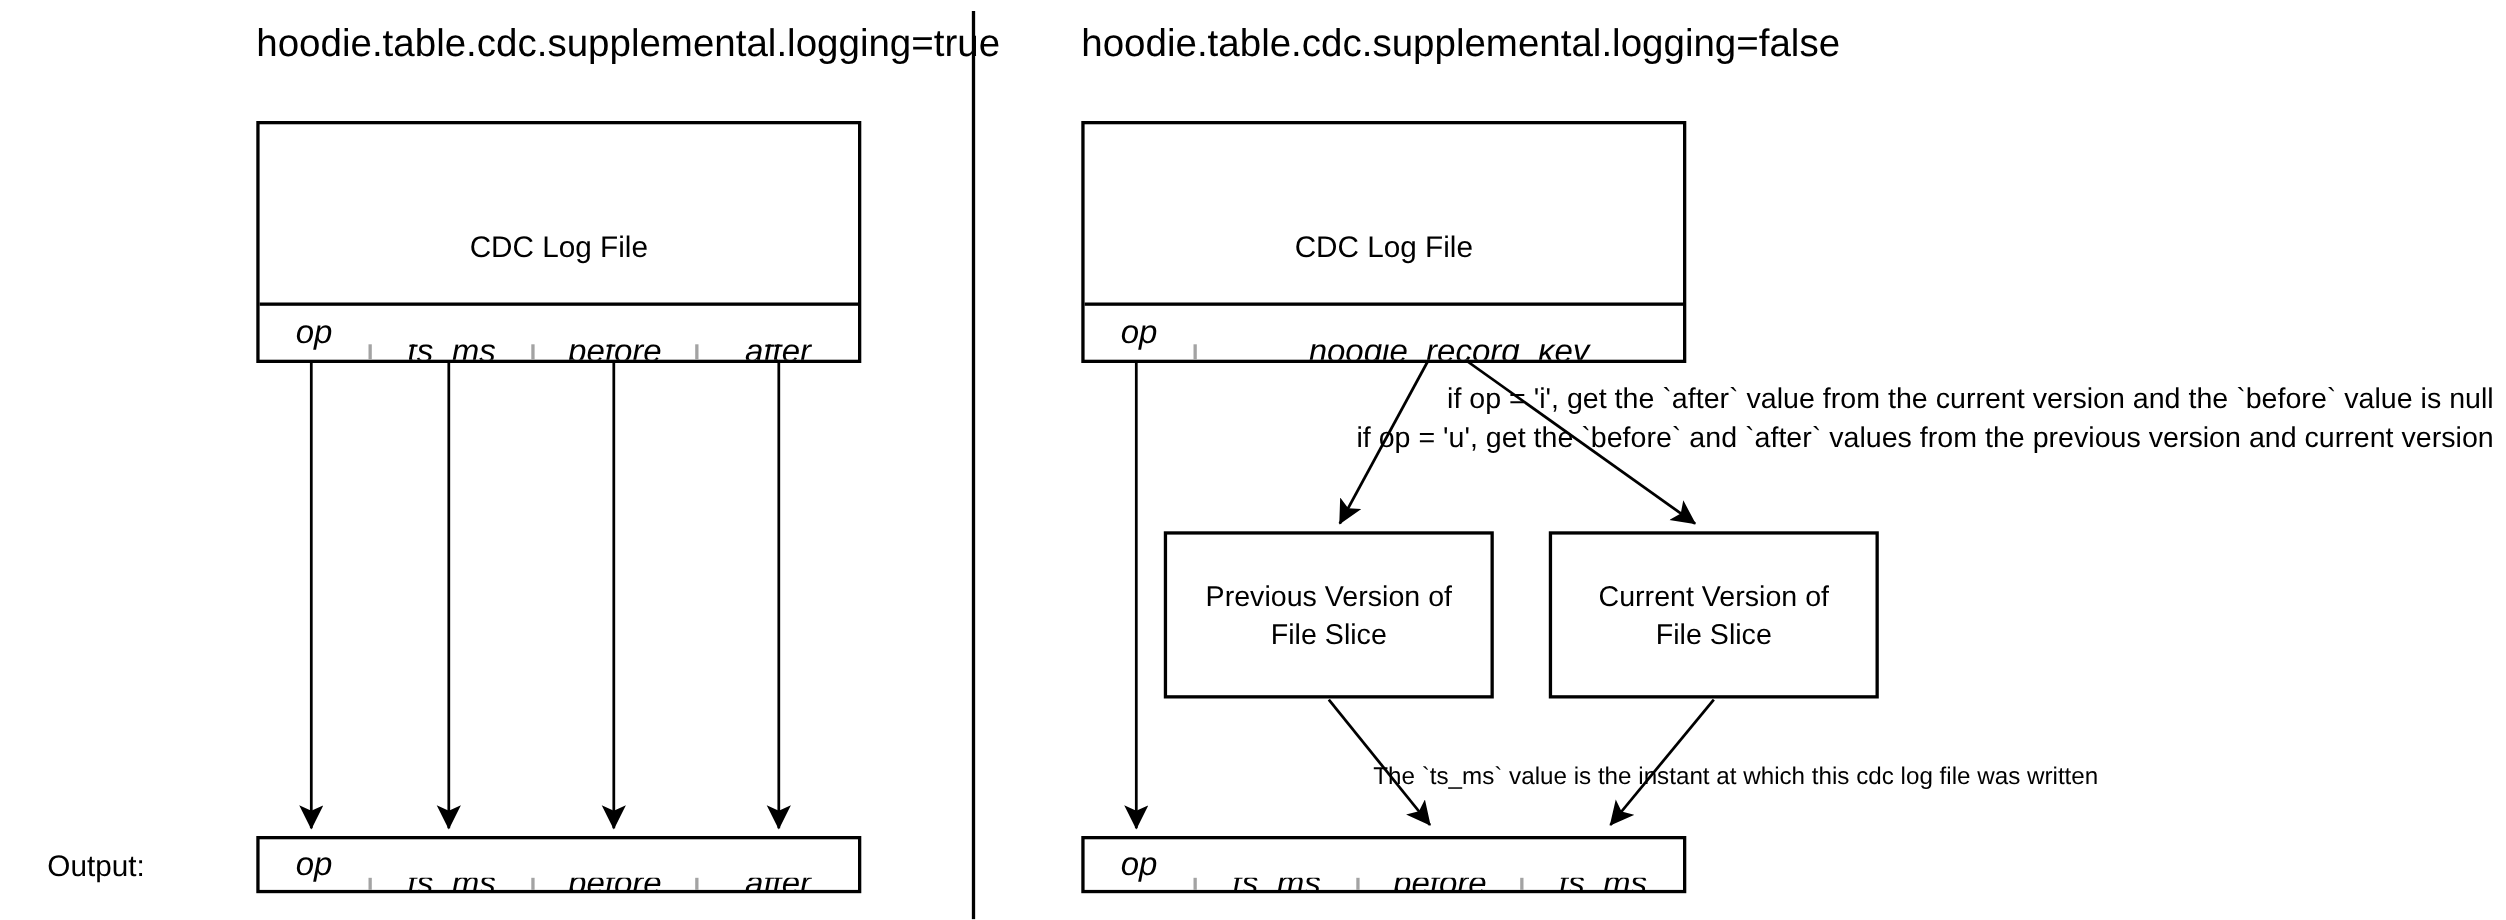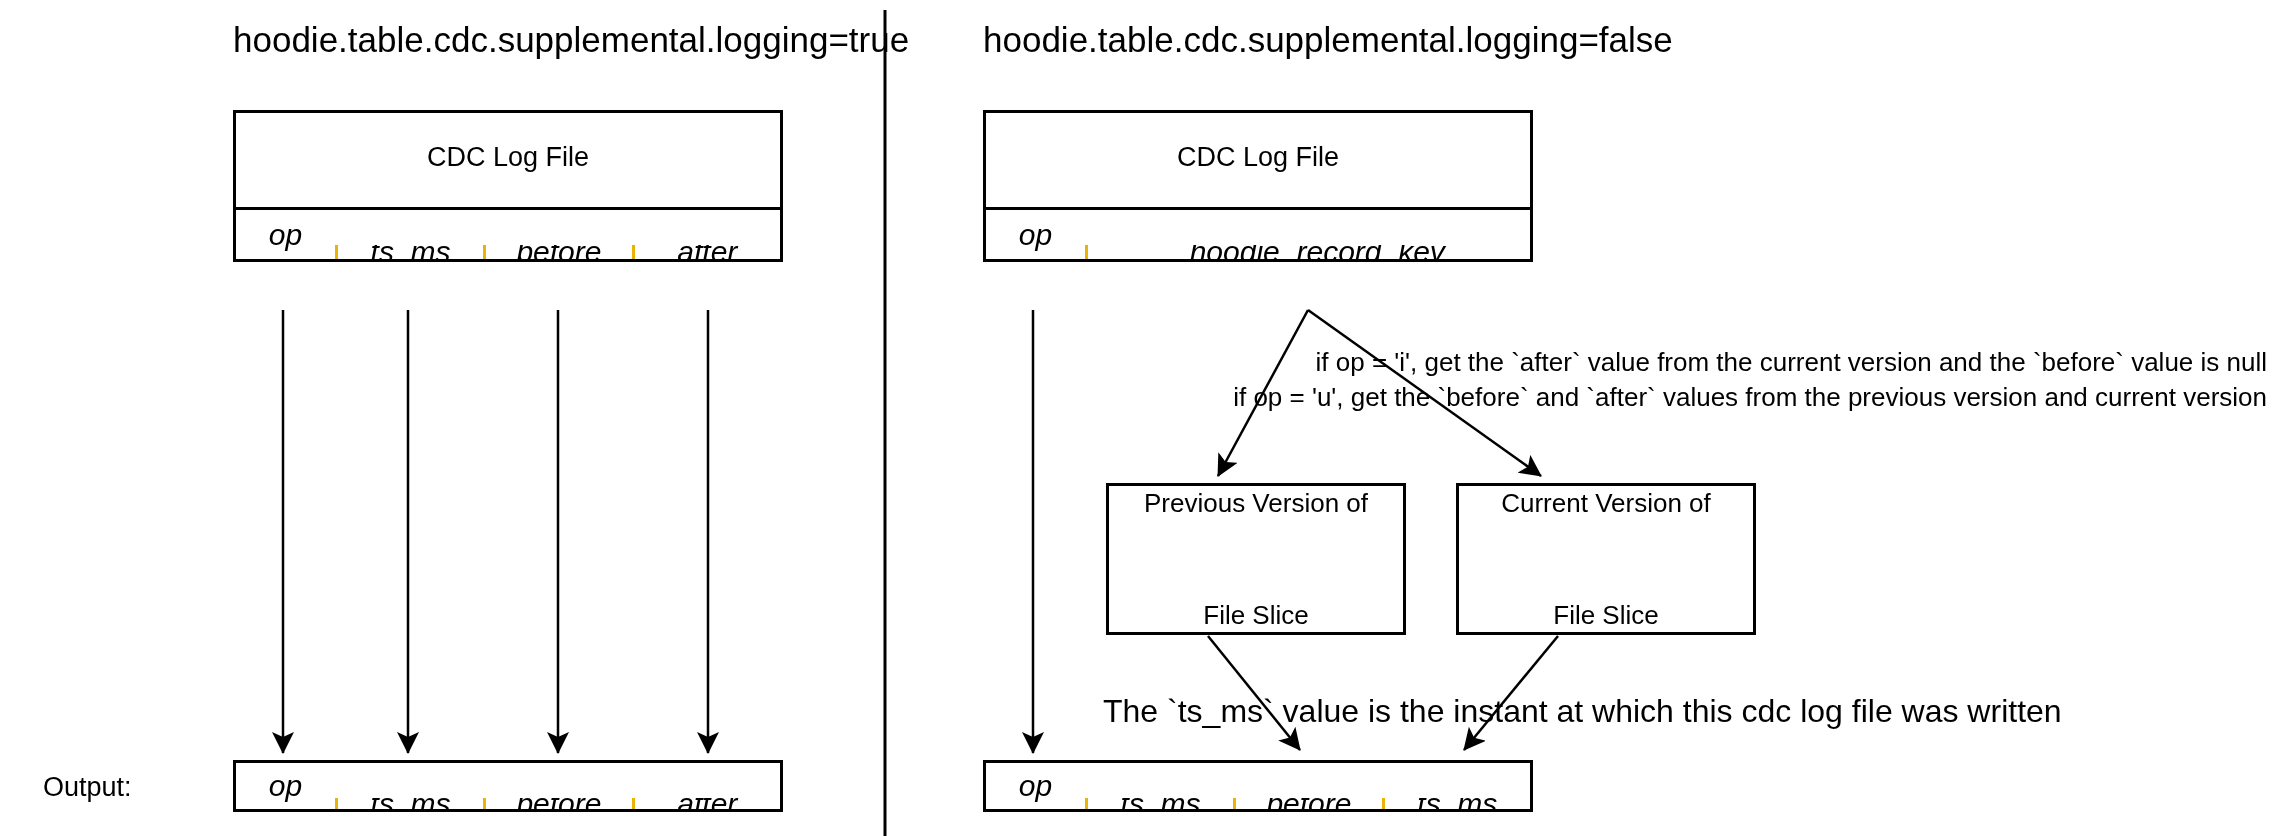--- a/index.html
+++ b/index.html
@@ -1,39 +1,39 @@
 <!DOCTYPE html>
 <html><head>
 <meta charset="utf-8">
 <style>
   html,body{margin:0;padding:0;background:#ffffff;}
   .canvas{position:relative;width:2278px;height:836px;background:#ffffff;
           font-family:"Liberation Sans",sans-serif;color:#000;overflow:hidden;}
   svg.connectors{position:absolute;left:0;top:0;width:2278px;height:836px;}
   .title{position:absolute;top:20px;width:550px;font-size:35px;text-align:center;white-space:pre;}
-  .cdc-box{position:absolute;top:110px;width:550px;height:152px;border:3px solid #000;
+  .cdc-box{position:absolute;top:110px;width:550px;height:220px;border:3px solid #000;
            box-sizing:border-box;display:flex;flex-direction:column;background:#fff;}
   .cdc-header{flex:1;display:flex;align-items:flex-end;justify-content:center;
               padding-bottom:34px;font-size:27px;white-space:pre;}
   .col-row{display:flex;border-top:3px solid #000;height:52px;box-sizing:border-box;}
   .cell{display:flex;align-items:center;justify-content:center;font-size:30px;
         box-sizing:border-box;overflow:hidden;white-space:pre;font-style:italic;}
-  .cell + .cell{border-left:3px solid #eab308;margin-top:35px;}
+  .cell + .cell{border-left:3px solid #a3a3a3;margin-top:35px;}
   .w-op{flex:0 0 18.18%;}
   .w-std{flex:1 1 0;}
   .out-table{position:absolute;top:760px;width:550px;height:52px;border:3px solid #000;
              box-sizing:border-box;display:flex;background:#fff;}
   .version-box{position:absolute;top:483px;width:300px;height:152px;border:3px solid #000;
                box-sizing:border-box;display:flex;flex-direction:column;align-items:center;
-               justify-content:space-between;font-size:26px;line-height:34px;text-align:center;
-               background:#fff;white-space:pre;margin-left:48px;}
+               justify-content:center;font-size:26px;line-height:34px;text-align:center;
+               background:#fff;white-space:pre;}
   .rules{position:absolute;left:1043px;top:345px;width:1224px;font-size:26px;
          line-height:35px;text-align:right;}
   .rule{white-space:pre;}
-  .note{position:absolute;left:1103px;top:693px;width:950px;font-size:32px;
+  .note{position:absolute;left:1103px;top:693px;width:950px;font-size:22px;
         text-align:center;white-space:pre;}
   .output-label{position:absolute;left:43px;top:770px;font-size:27px;line-height:34px;white-space:pre;}
 </style>
 </head>
 <body>
 
 <div class="canvas">
 
   <svg class="connectors" viewBox="0 0 2278 836" xmlns="http://www.w3.org/2000/svg">
     <defs>

